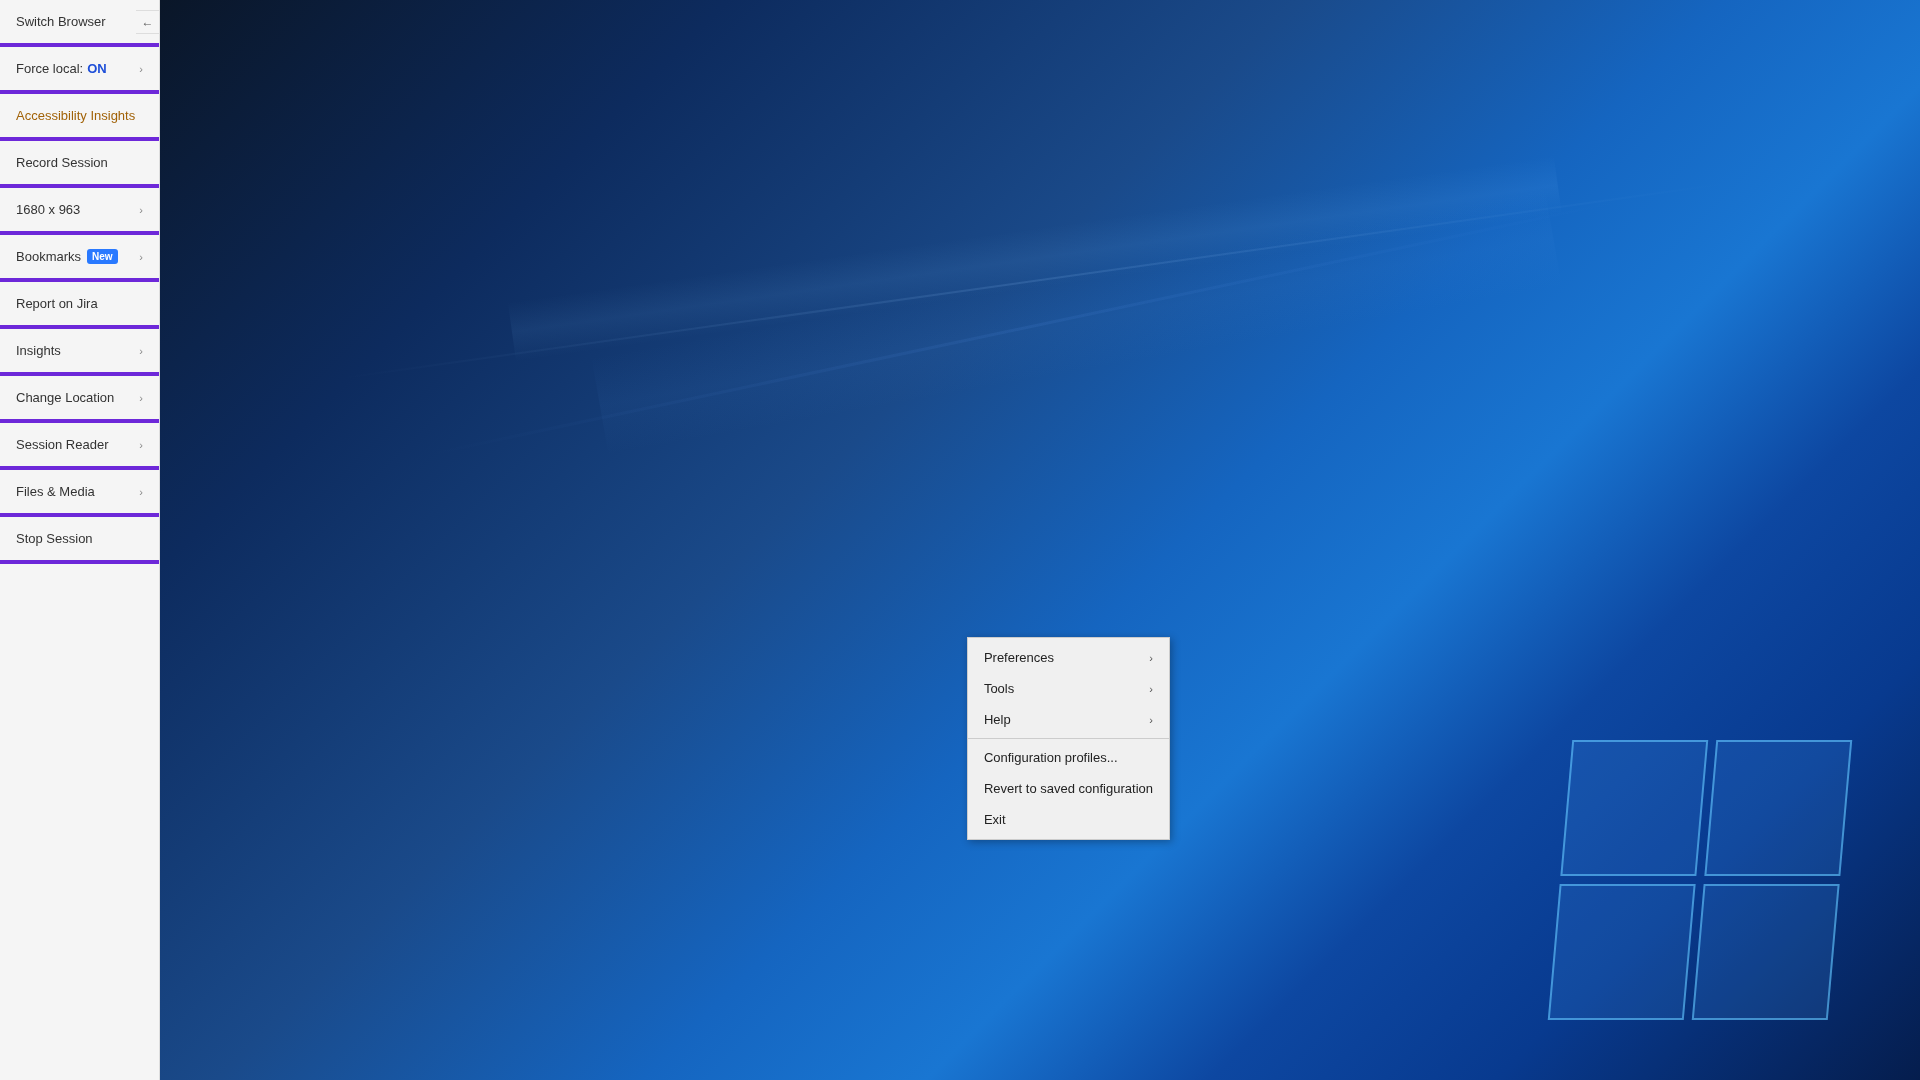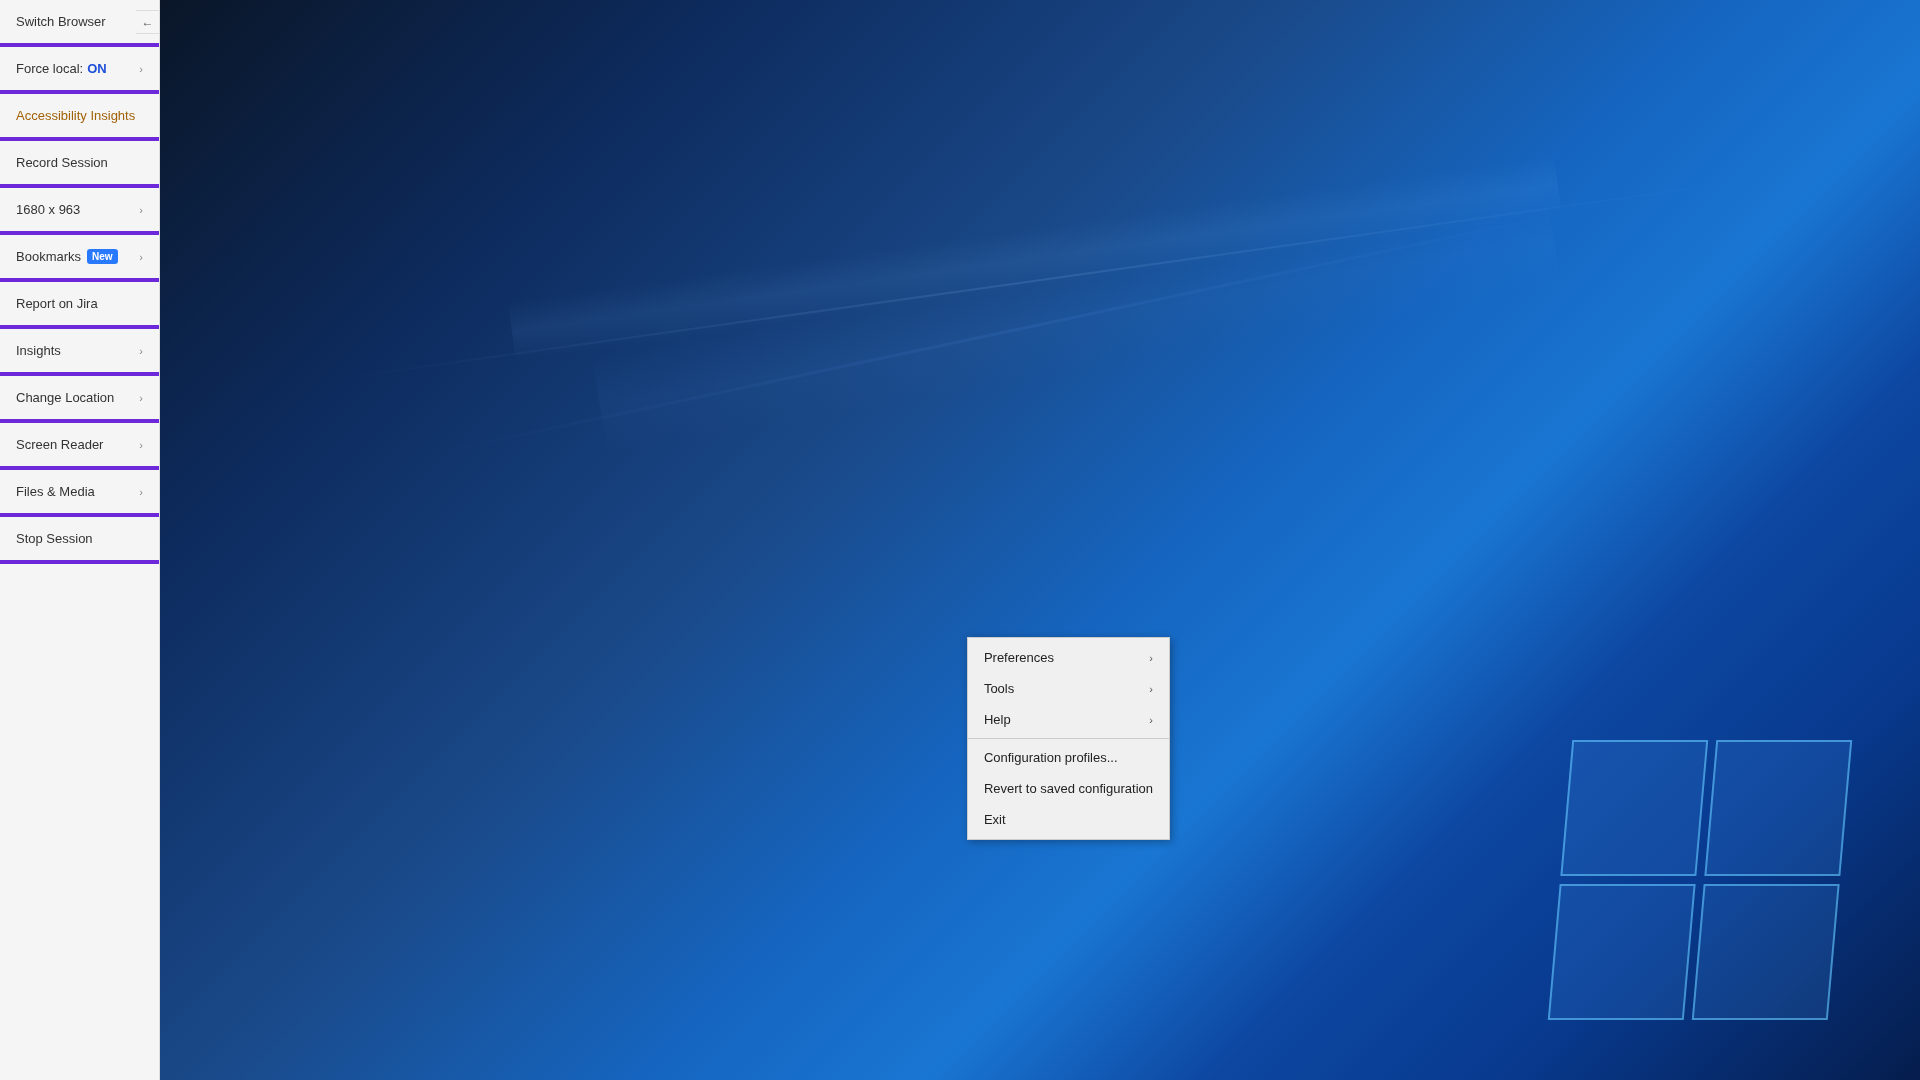--- a/index.html
+++ b/index.html
@@ -247,21 +247,21 @@
     <span>Insights</span>
     <span class="chevron">›</span>
   </div>
 
   <div class="sidebar-item">
     <span>Change Location</span>
     <span class="chevron">›</span>
   </div>
 
   <div class="sidebar-item">
-    <span>Screen Reader</span>
+    <span>Session Reader</span>
     <span class="chevron">›</span>
   </div>
 
   <div class="sidebar-item">
     <span>Files &amp; Media</span>
     <span class="chevron">›</span>
   </div>
 
   <div class="sidebar-item">
     <span>Stop Session</span>

